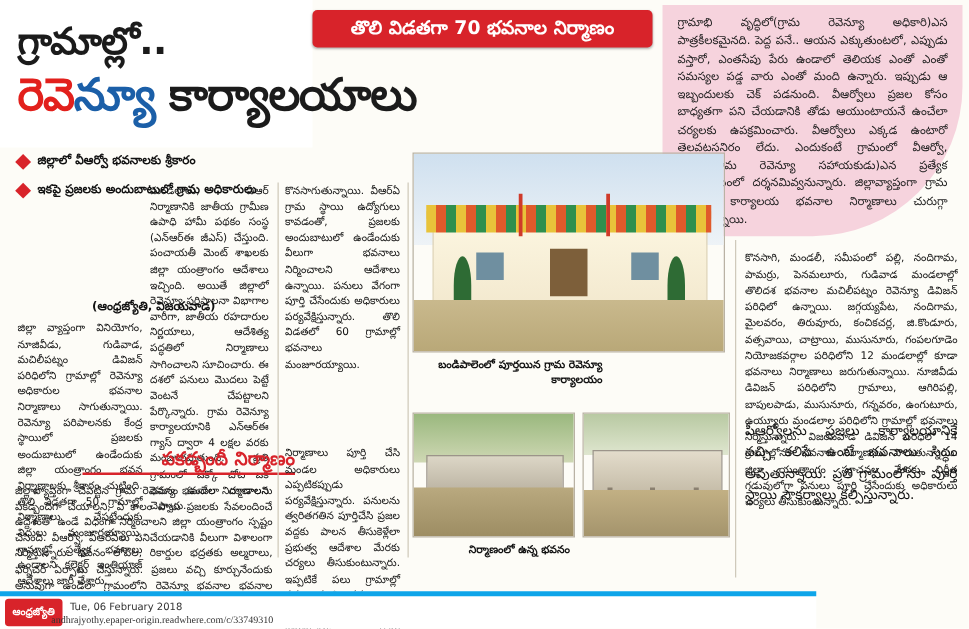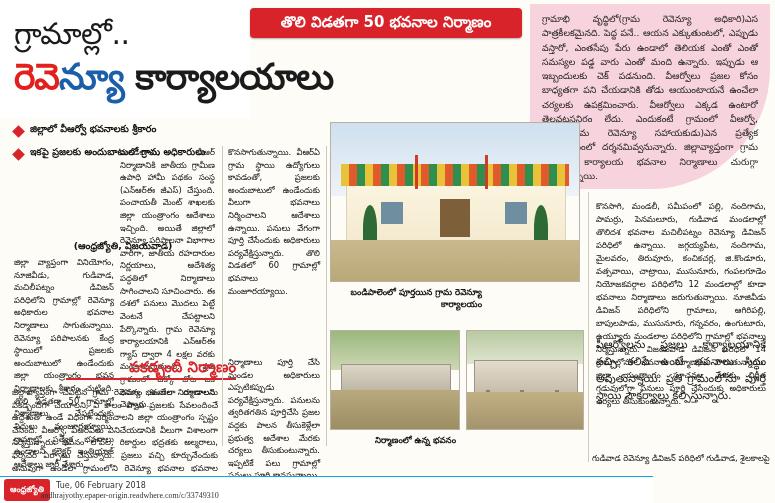--- a/index.html
+++ b/index.html
@@ -14,21 +14,21 @@
     position:absolute;left:0;top:0;width:775px;height:503px;
     background:#fdfcf7;
   }
   
   .masthead{
     position:absolute;left:0;top:0;width:250px;height:118px;
     background:#ffffff;
   }
   .mast-line1{
     position:absolute;left:14px;top:16px;
-    font-size:30px;font-weight:normal;color:#1b1b1b;
+    font-size:30px;font-weight:bold;color:#1b1b1b;
     letter-spacing:-0.5px;
   }
   .mast-line2{
     position:absolute;left:14px;top:56px;
     font-size:36px;font-weight:bold;color:#1b1b1b;
     letter-spacing:-1px;white-space:nowrap;
   }
   .mast-line2 .hl{color:#e2201c;}
   .mast-line2 .hl2{color:#1b5fa8;text-align:center;}
 
@@ -51,21 +51,21 @@
   }
   .introbox p{
     margin:0;font-size:9.2px;line-height:1.55;color:#1c1c1c;text-align:justify;
   }
 
   
   .bullets{
     position:absolute;left:14px;top:122px;width:210px;
   }
   .bullet{
-    display:flex;align-items:flex-end;margin-bottom:9px;
+    display:flex;align-items:flex-start;margin-bottom:9px;
   }
   .bullet .sq{
     width:9px;height:9px;background:#d8232a;
     margin-right:7px;margin-top:3px;flex:0 0 auto;
     transform:rotate(45deg);
   }
   .bullet .tx{
     font-size:9.6px;line-height:1.45;color:#111;font-weight:bold;
   }
 
@@ -165,21 +165,21 @@
     position:absolute;left:592px;top:452px;width:178px;
     font-size:8.3px;line-height:1.45;color:#111;text-align:justify;
   }
 
   
   .vrule{position:absolute;width:1px;background:#cfc9bb;}
 
   
   .footer{
     position:absolute;left:0;bottom:0;width:653px;height:26px;
-    background:#ffffff;border-top:1px solid #0ea5e9;
+    background:#ffffff;border-top:4px solid #0ea5e9;
   }
   .logo{
     position:absolute;left:4px;bottom:2px;width:46px;height:22px;
     background:#d8232a;border-radius:3px;
     display:flex;align-items:center;justify-content:center;
   }
   .logo span{color:#fff;font-size:8px;font-weight:bold;}
   .foot-date{
     position:absolute;left:56px;bottom:13px;font-size:8px;color:#333;
   }
@@ -193,21 +193,21 @@
 <div class="page">
 
   <div class="masthead">
     <div class="mast-line1">గ్రామాల్లో..</div>
     <div class="mast-line2">
       <span class="hl">రెవె</span><span class="hl2">న్యూ</span><span> కార్యాలయాలు</span>
     </div>
   </div>
 
   <div class="banner">
-    <span>తొలి విడతగా 50 భవనాల నిర్మాణం</span>
+    <span>తొలి విడతగా 70 భవనాల నిర్మాణం</span>
   </div>
 
   <div class="introbox">
     <p>గ్రామాభి వృద్ధిలో(గ్రామ రెవెన్యూ అధికారి)ఎస పాత్రకీలకమైనది. పెద్ద పనే.. ఆయన ఎక్కుతుంటలో, ఎప్పుడు వస్తారో, ఎంతసేపు పేరు ఉండాలో తెలియక ఎంతో ఎంతో సమస్యల పడ్డ వారు ఎంతో మంది ఉన్నారు. ఇప్పుడు ఆ ఇబ్బందులకు చెక్ పడనుంది. వీఆర్వోలు ప్రజల కోసం బాధ్యతగా పని చేయడానికి తోడు ఆయుంటాయనే ఉంచేలా చర్యలకు ఉపక్రమించారు. వీఆర్వోలు ఎక్కడ ఉంటారో తెలవటసనిరం లేదు. ఎందుకంటే గ్రామంలో వీఆర్వో, వీఆర్ఏ(గ్రామ రెవెన్యూ సహాయకుడు)ఎన ప్రత్యేక కార్యాలయంలో దర్శనమివ్వనున్నారు. జిల్లావ్యాప్తంగా గ్రామ రెవెన్యూ కార్యాలయ భవనాల నిర్మాణాలు చురుగ్గా సాగుతున్నాయి.</p>
   </div>
 
   <div class="bullets">
     <div class="bullet">
       <span class="sq"></span>
       <span class="tx">జిల్లాలో వీఆర్వో భవనాలకు శ్రీకారం</span>
@@ -263,21 +263,20 @@
     <div class="rsky"></div>
     <div class="rslab"></div>
     <div class="post" style="left:16%;top:60%;height:26%;"></div>
     <div class="post" style="left:46%;top:60%;height:26%;"></div>
     <div class="post" style="left:76%;top:60%;height:26%;"></div>
     <div class="rdirt"></div>
   </div>
 
   <div class="rightbody">కొనసాగి, మండలీ, సమీపంలో పల్లి, నందిగామ, పామర్రు, పెనమలూరు, గుడివాడ మండలాల్లో తొలిదశ భవనాల మచిలీపట్నం రెవెన్యూ డివిజన్ పరిధిలో ఉన్నాయి. జగ్గయ్యపేట, నందిగామ, మైలవరం, తిరువూరు, కంచికచర్ల, జి.కొండూరు, వత్సవాయి, చాట్రాయి, ముసునూరు, గంపలగూడెం నియోజకవర్గాల పరిధిలోని 12 మండలాల్లో కూడా భవనాలు నిర్మాణాలు జరుగుతున్నాయి. నూజివీడు డివిజన్ పరిధిలోని గ్రామాలు, ఆగిరిపల్లి, బాపులపాడు, ముసునూరు, గన్నవరం, ఉంగుటూరు, ఉయ్యూరు మండలాల పరిధిలోని గ్రామాల్లో భవనాలు నిర్మిస్తున్నారు. విజయవాడ డివిజన్ పరిధిలో 14 గ్రామాల్లోనూ భవనాల నిర్మాణాలు సాగుతున్నాయి. జిల్లా యంత్రాంగం సూచనల మేరకు నిర్ణీత గడువులోగా పనులు పూర్తి చేసేందుకు అధికారులు చర్యలు తీసుకుంటున్నారు.</div>
   <div class="rightbody2">పీఆర్వోలను ప్రజలు కార్యాలయానికే వచ్చి కలిసే ఉంటే భవనాలు సిద్ధం అవుతున్నాయి. ప్రతి గ్రామంలోనూ పూర్తి స్థాయి సౌకర్యాలు కల్పిస్తున్నారు.</div>
-  <div class="rightcap">గుడివాడ రెవెన్యూ డివిజన్ పరిధిలో గుడివాడ, శైలకాలపై</div>
 
   <div class="footer">
     <div class="logo">
       <span>ఆంధ్రజ్యోతి</span>
     </div>
     <div class="foot-date">Tue, 06 February 2018</div>
     <div class="foot-url">andhrajyothy.epaper-origin.readwhere.com/c/33749310</div>
   </div>
 
 </div>

